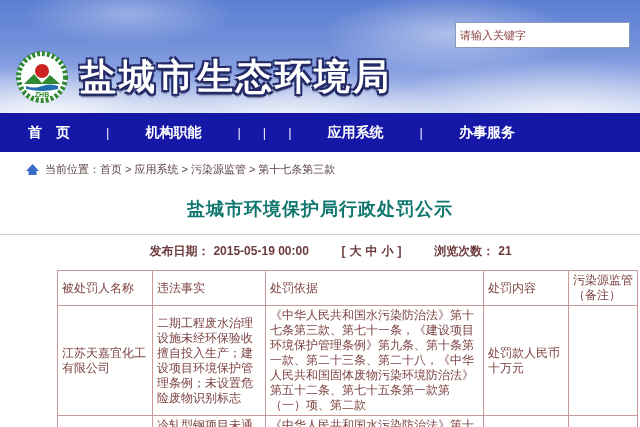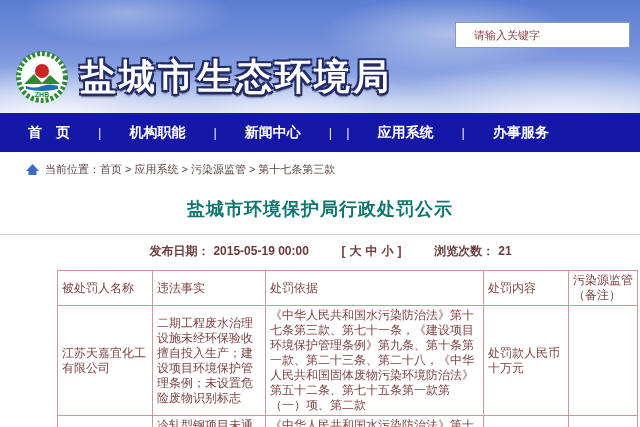--- a/index.html
+++ b/index.html
@@ -20,28 +20,28 @@
   .brand{ position:absolute; left:16px; top:18px; display:flex; align-items:center;margin-top:33px; }
   .logo{ width:52px; height:52px; margin-right:12px; }
   .site-title{
     font-size:36px; font-weight:bold; color:#ffffff; letter-spacing:3px;
     text-shadow:-2px -2px 0 #232a66, 2px -2px 0 #232a66, -2px 2px 0 #232a66,
                  2px 2px 0 #232a66, 0 3px 2px #1a2050;
   }
   .search-wrap{ position:absolute; right:10px; top:22px; }
   .search-input{
     width:175px; height:26px; border:1px solid #8a9ab8; background:#fff;
-    font-size:11px; padding:0 18px; color:#7a3b3b; outline:none;
+    font-size:11px; padding:0 4px; color:#7a3b3b; outline:none;
   }
   .search-input::placeholder{ color:#8b3d3d; opacity:1; }
 
   
   .nav{
     width:640px; height:39px; background:#1517a6;
-    display:flex; align-items:center; overflow:hidden; white-space:nowrap;
+    display:flex; align-items:center; overflow:hidden; white-space:nowrap;gap:8px;
   }
   .nav-item{ color:#fff; font-size:14px; font-weight:bold; padding:0 14px;
     flex:0 0 auto; margin-left:14px; cursor:pointer; }
   .nav-sep{ color:#e8e8ff; font-size:13px; flex:0 0 auto; margin-left:14px; }
 
   
   .crumbs{ height:34px; display:flex; align-items:center; padding-left:26px;
     font-size:11px; color:#5d4444; background:#fff; }
   .home-ico{ width:13px; height:11px; margin-right:6px; }
   .crumb{ color:#5d4444; cursor:pointer; }
@@ -84,21 +84,20 @@
   <div class="search-wrap">
     <input class="search-input" type="text" placeholder="请输入关键字" style="">
   </div>
 </div>
 
 <div class="nav">
   <span class="nav-item">首　页</span>
   <span class="nav-sep">|</span>
   <span class="nav-item">机构职能</span>
   <span class="nav-sep">|</span>
-  <span class="nav-item">新闻中心</span>
   <span class="nav-sep">|</span>
   <span class="nav-sep">|</span>
   <span class="nav-item">应用系统</span>
   <span class="nav-sep">|</span>
   <span class="nav-item">办事服务</span>
 
 </div>
 
 <div class="crumbs">
   <svg class="home-ico" viewBox="0 0 13 11">

